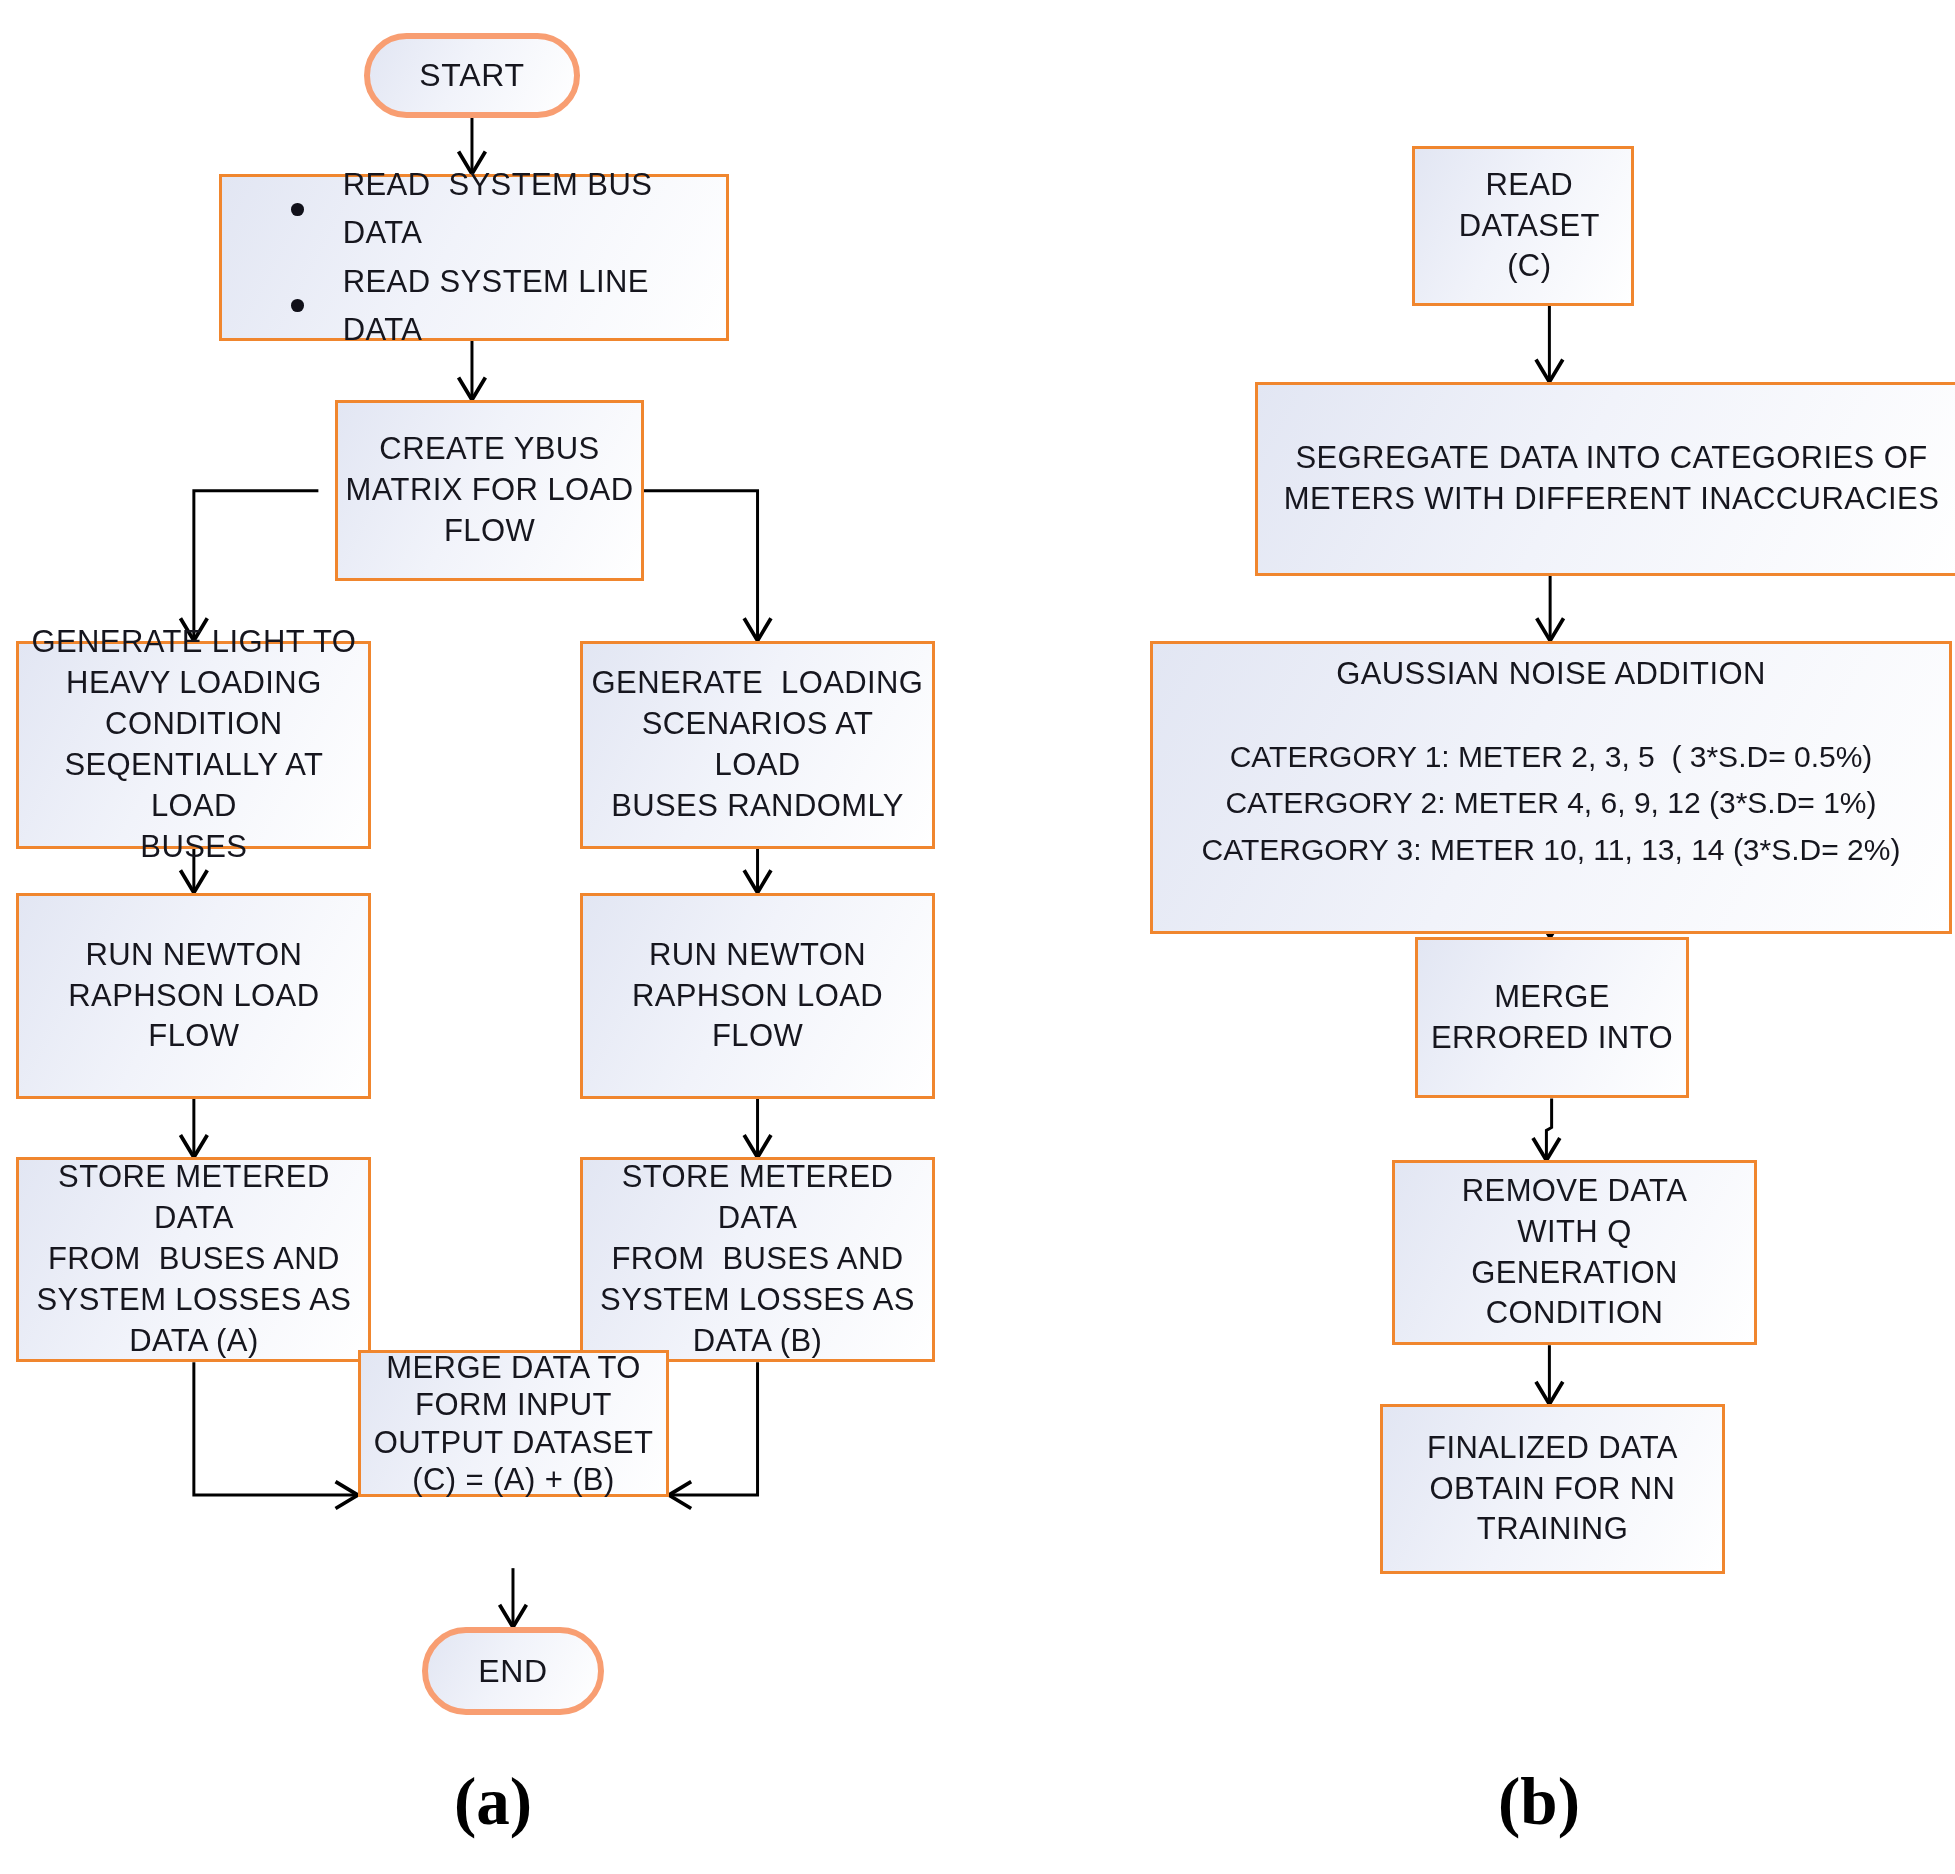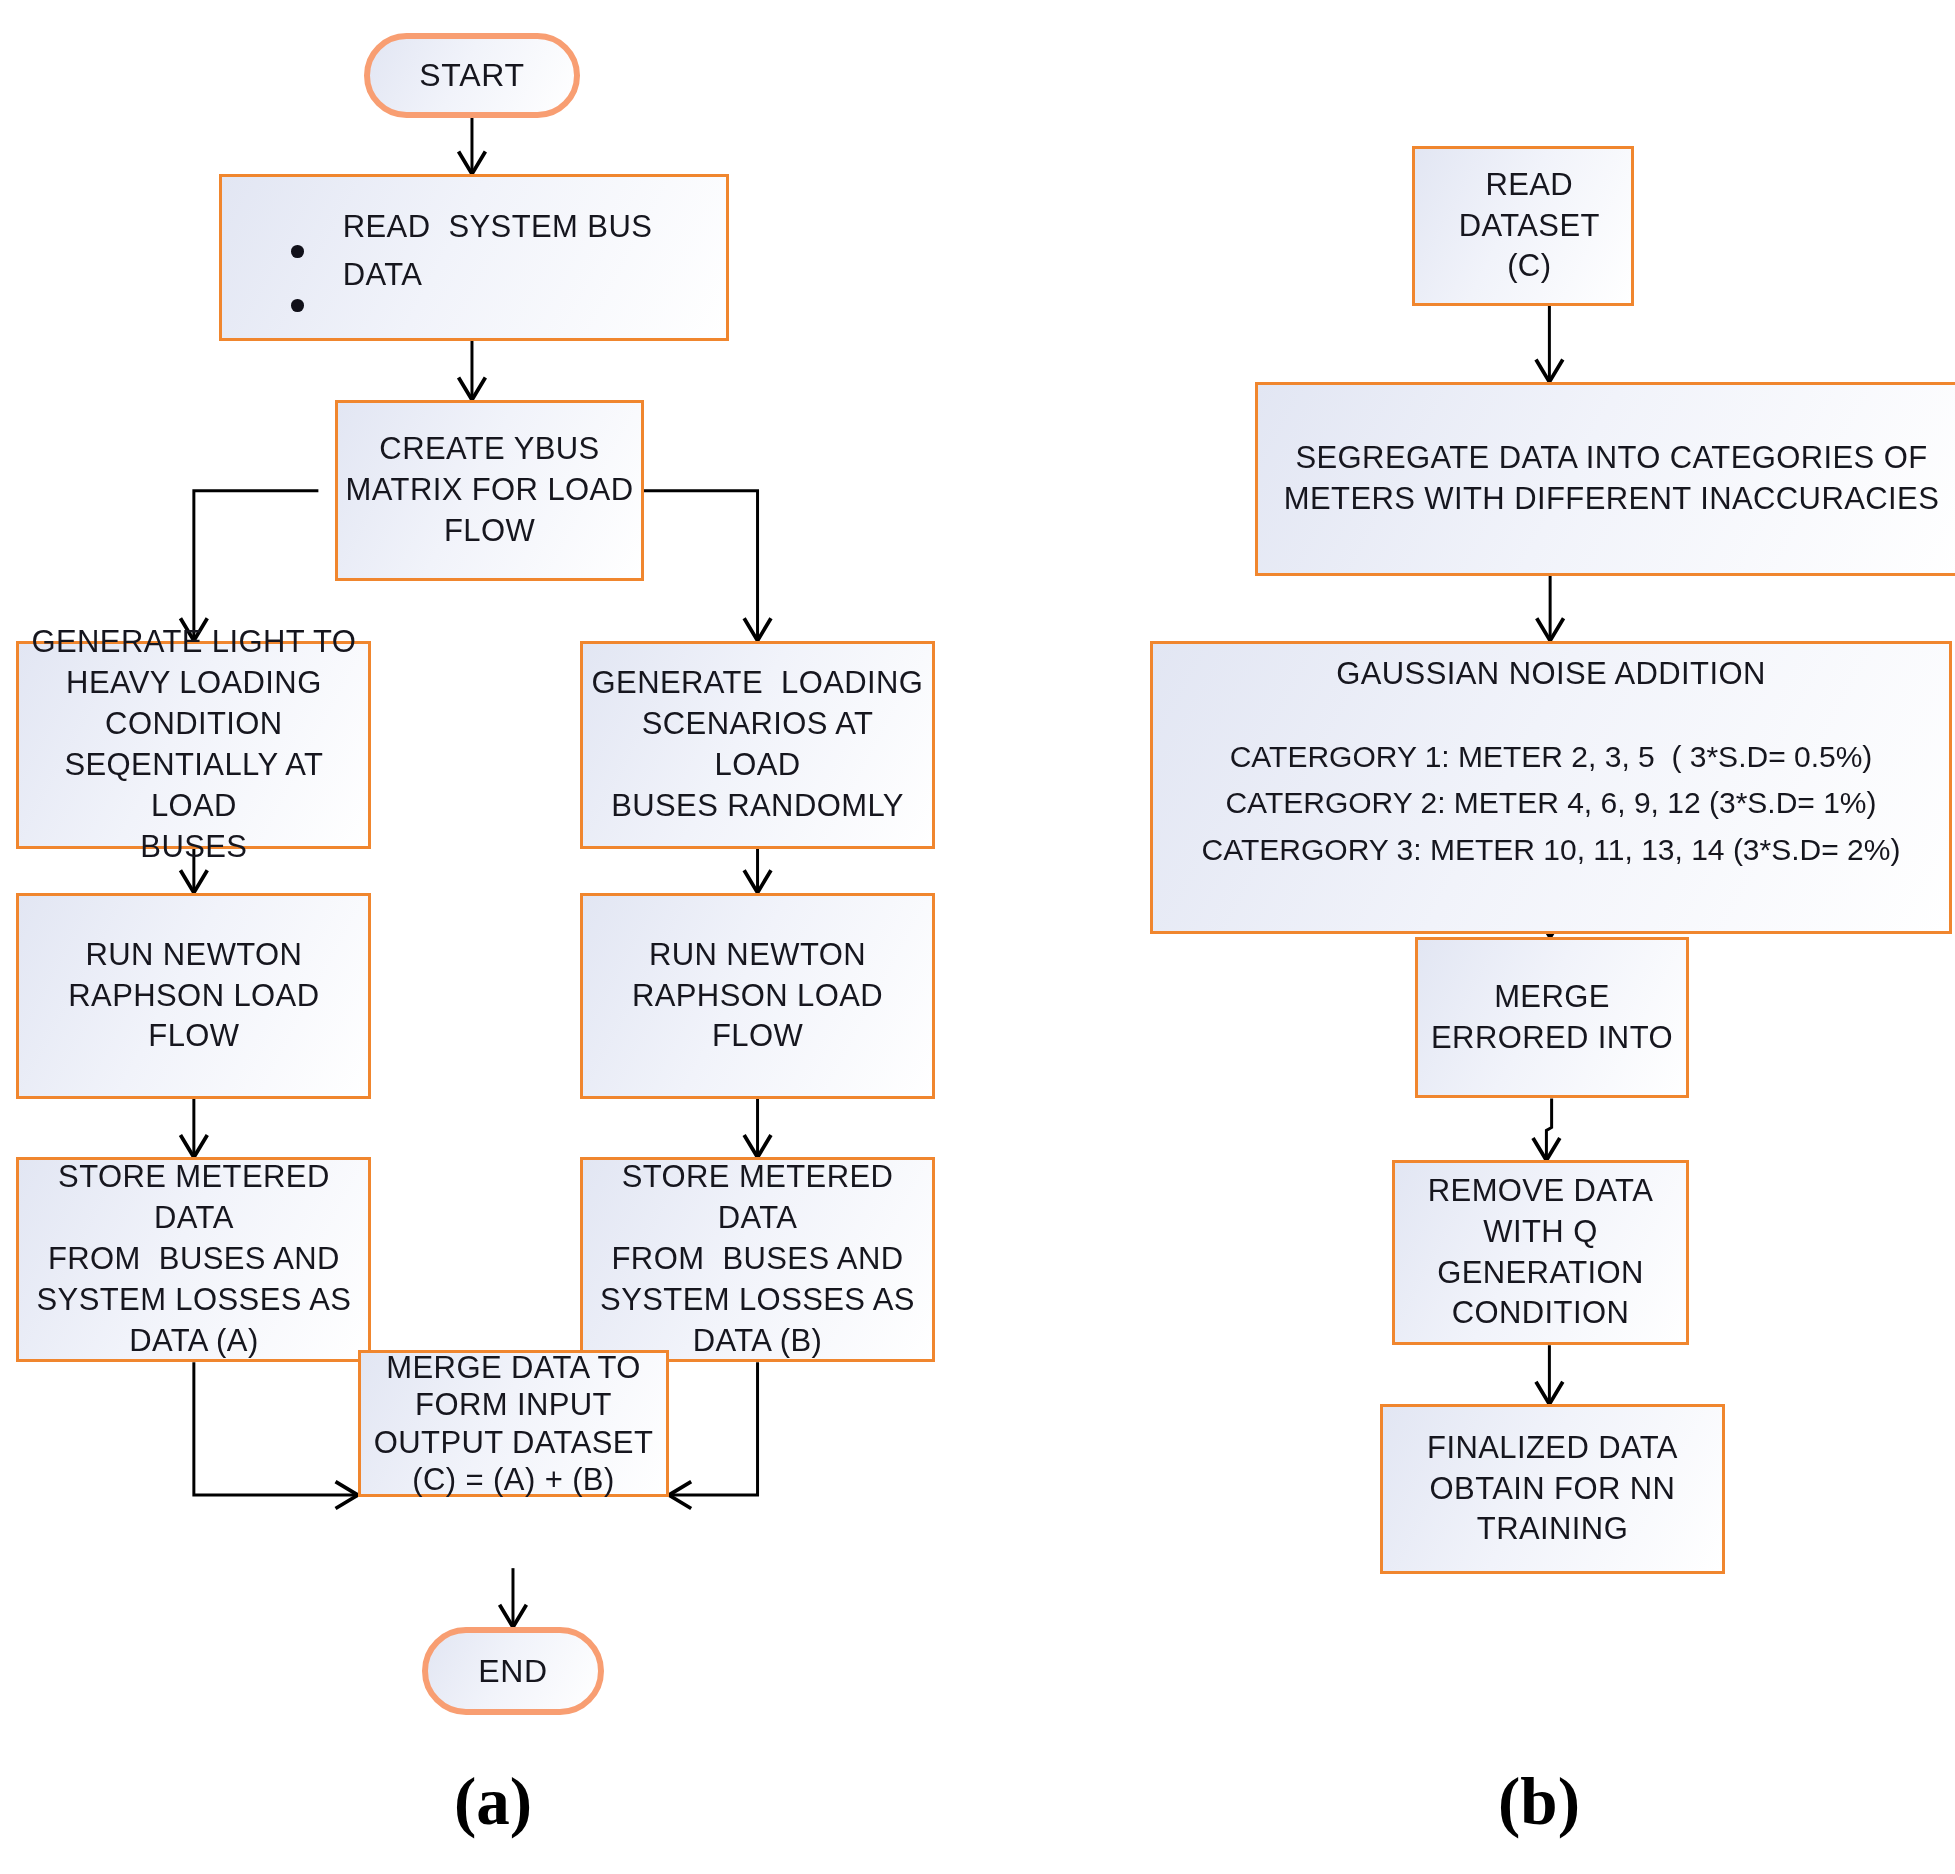--- a/index.html
+++ b/index.html
@@ -71,20 +71,21 @@
       <span>START</span>
     </div>
 
     <div class="node bullet-box" style="left:219px;top:174px;width:510px;height:167px;">
       <div class="bullet-row">
         <span class="bullet-dot"></span>
         <span>READ  SYSTEM BUS DATA</span>
       </div>
       <div class="bullet-row">
         <span class="bullet-dot"></span>
+        <span>READ SYSTEM LINE DATA</span>
       </div>
     </div>
 
     <div class="node" style="left:335px;top:400px;width:309px;height:181px;">
       <span>CREATE YBUS
 MATRIX FOR LOAD
 FLOW</span>
     </div>
 
     <div class="node" style="left:16.4px;top:641px;width:355px;height:208px;">
@@ -157,21 +158,21 @@
       <div class="gauss-line">CATERGORY 1: METER 2, 3, 5  ( 3*S.D= 0.5%)</div>
       <div class="gauss-line">CATERGORY 2: METER 4, 6, 9, 12 (3*S.D= 1%)</div>
       <div class="gauss-line">CATERGORY 3: METER 10, 11, 13, 14 (3*S.D= 2%)</div>
     </div>
 
     <div class="node" style="left:1415px;top:937px;width:274px;height:161px;">
       <span>MERGE
 ERRORED INTO</span>
     </div>
 
-    <div class="node" style="left:1392px;top:1160px;width:297px;height:185px;">
+    <div class="node" style="left:1392px;top:1160px;width:365px;height:185px;">
       <span>REMOVE DATA
 WITH Q
 GENERATION
 CONDITION</span>
     </div>
 
     <div class="node" style="left:1380px;top:1404px;width:345px;height:170px;">
       <span>FINALIZED DATA
 OBTAIN FOR NN
 TRAINING</span>

